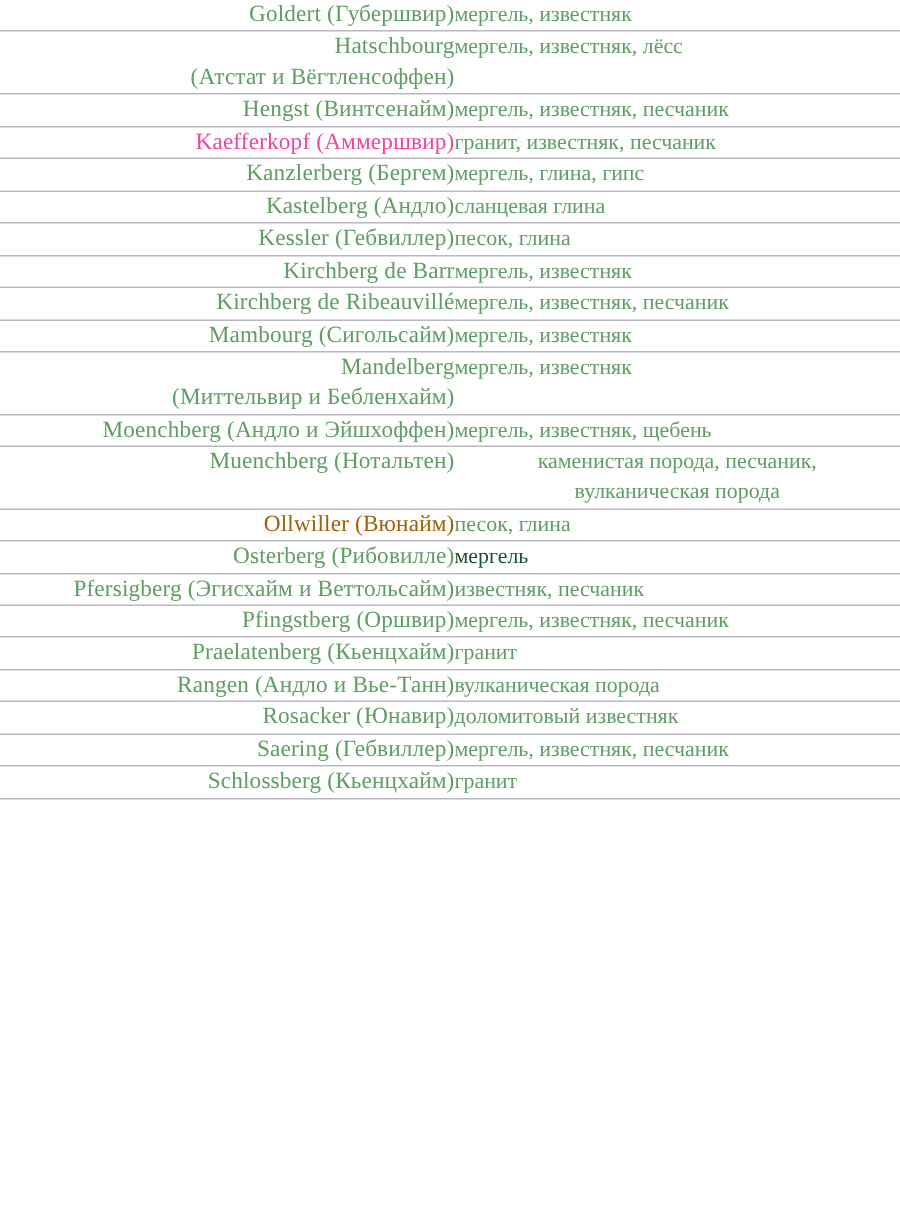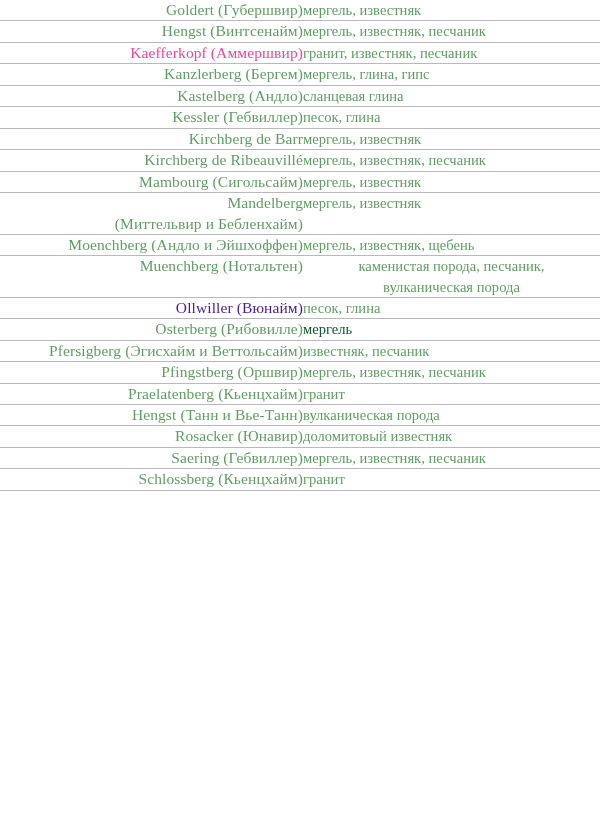--- a/index.html
+++ b/index.html
@@ -59,20 +59,29 @@
       <tr class="data-row" style="border-bottom-color: rgb(185, 185, 189);">
         <td class="col-name cellpad-1" style="color: rgb(95, 158, 98);">
           <span class="name-line-1">Goldert (Губершвир)</span>
         </td>
         <td class="col-soil cellpad-2" style="color: rgb(95, 158, 98);">
           <span class="soil-line">мергель, известняк</span>
         </td>
       </tr>
       <tr class="data-row" style="border-bottom-color: rgb(185, 185, 189);">
         <td class="col-name cellpad-1" style="color: rgb(95, 158, 98);">
+          <span class="name-line-1">Hatschbourg</span>
+          <span class="name-line-2">(Атстат и Вёгтленсоффен)</span>
+        </td>
+        <td class="col-soil cellpad-2" style="color: rgb(95, 158, 98);">
+          <span class="soil-line">мергель, известняк, лёсс</span>
+        </td>
+      </tr>
+      <tr class="data-row" style="border-bottom-color: rgb(185, 185, 189);">
+        <td class="col-name cellpad-1" style="color: rgb(95, 158, 98);">
           <span class="name-line-1">Hengst (Винтсенайм)</span>
         </td>
         <td class="col-soil cellpad-2" style="color: rgb(95, 158, 98);">
           <span class="soil-line">мергель, известняк, песчаник</span>
         </td>
       </tr>
       <tr class="data-row" style="border-bottom-color: rgb(185, 185, 189);">
         <td class="col-name cellpad-1" style="color: #ec4899; padding-left: 32px;">
           <span class="name-line-1">Kaefferkopf (Аммершвир)</span>
         </td>
@@ -148,21 +157,21 @@
       <tr class="data-row" style="border-bottom-color: rgb(185, 185, 189);">
         <td class="col-name cellpad-1" style="color: rgb(95, 158, 98);">
           <span class="name-line-1">Muenchberg (Нотальтен)</span>
         </td>
         <td class="col-soil cellpad-2" style="color: rgb(95, 158, 98); text-align: center;">
           <span class="soil-line">каменистая порода, песчаник,</span>
           <span class="soil-line">вулканическая порода</span>
         </td>
       </tr>
       <tr class="data-row" style="border-bottom-color: rgb(185, 185, 189);">
-        <td class="col-name cellpad-1" style="color: #4c1d95;">
+        <td class="col-name cellpad-1" style="color: #a16207;">
           <span class="name-line-1">Ollwiller (Вюнайм)</span>
         </td>
         <td class="col-soil cellpad-2" style="color: rgb(95, 158, 98);">
           <span class="soil-line">песок, глина</span>
         </td>
       </tr>
       <tr class="data-row" style="border-bottom-color: rgb(185, 185, 189);">
         <td class="col-name cellpad-1" style="color: rgb(95, 158, 98);">
           <span class="name-line-1">Osterberg (Рибовилле)</span>
         </td>
@@ -189,21 +198,21 @@
       <tr class="data-row" style="border-bottom-color: rgb(185, 185, 189);">
         <td class="col-name cellpad-1" style="color: rgb(95, 158, 98);">
           <span class="name-line-1">Praelatenberg (Кьенцхайм)</span>
         </td>
         <td class="col-soil cellpad-2" style="color: rgb(95, 158, 98);">
           <span class="soil-line">гранит</span>
         </td>
       </tr>
       <tr class="data-row" style="border-bottom-color: rgb(185, 185, 189);">
         <td class="col-name cellpad-1" style="color: rgb(95, 158, 98);">
-          <span class="name-line-1">Hengst (Танн и Вье-Танн)</span>
+          <span class="name-line-1">Rangen (Андло и Вье-Танн)</span>
         </td>
         <td class="col-soil cellpad-2" style="color: rgb(95, 158, 98);">
           <span class="soil-line">вулканическая порода</span>
         </td>
       </tr>
       <tr class="data-row" style="border-bottom-color: rgb(185, 185, 189);">
         <td class="col-name cellpad-1" style="color: rgb(95, 158, 98);">
           <span class="name-line-1">Rosacker (Юнавир)</span>
         </td>
         <td class="col-soil cellpad-2" style="color: rgb(95, 158, 98);">

